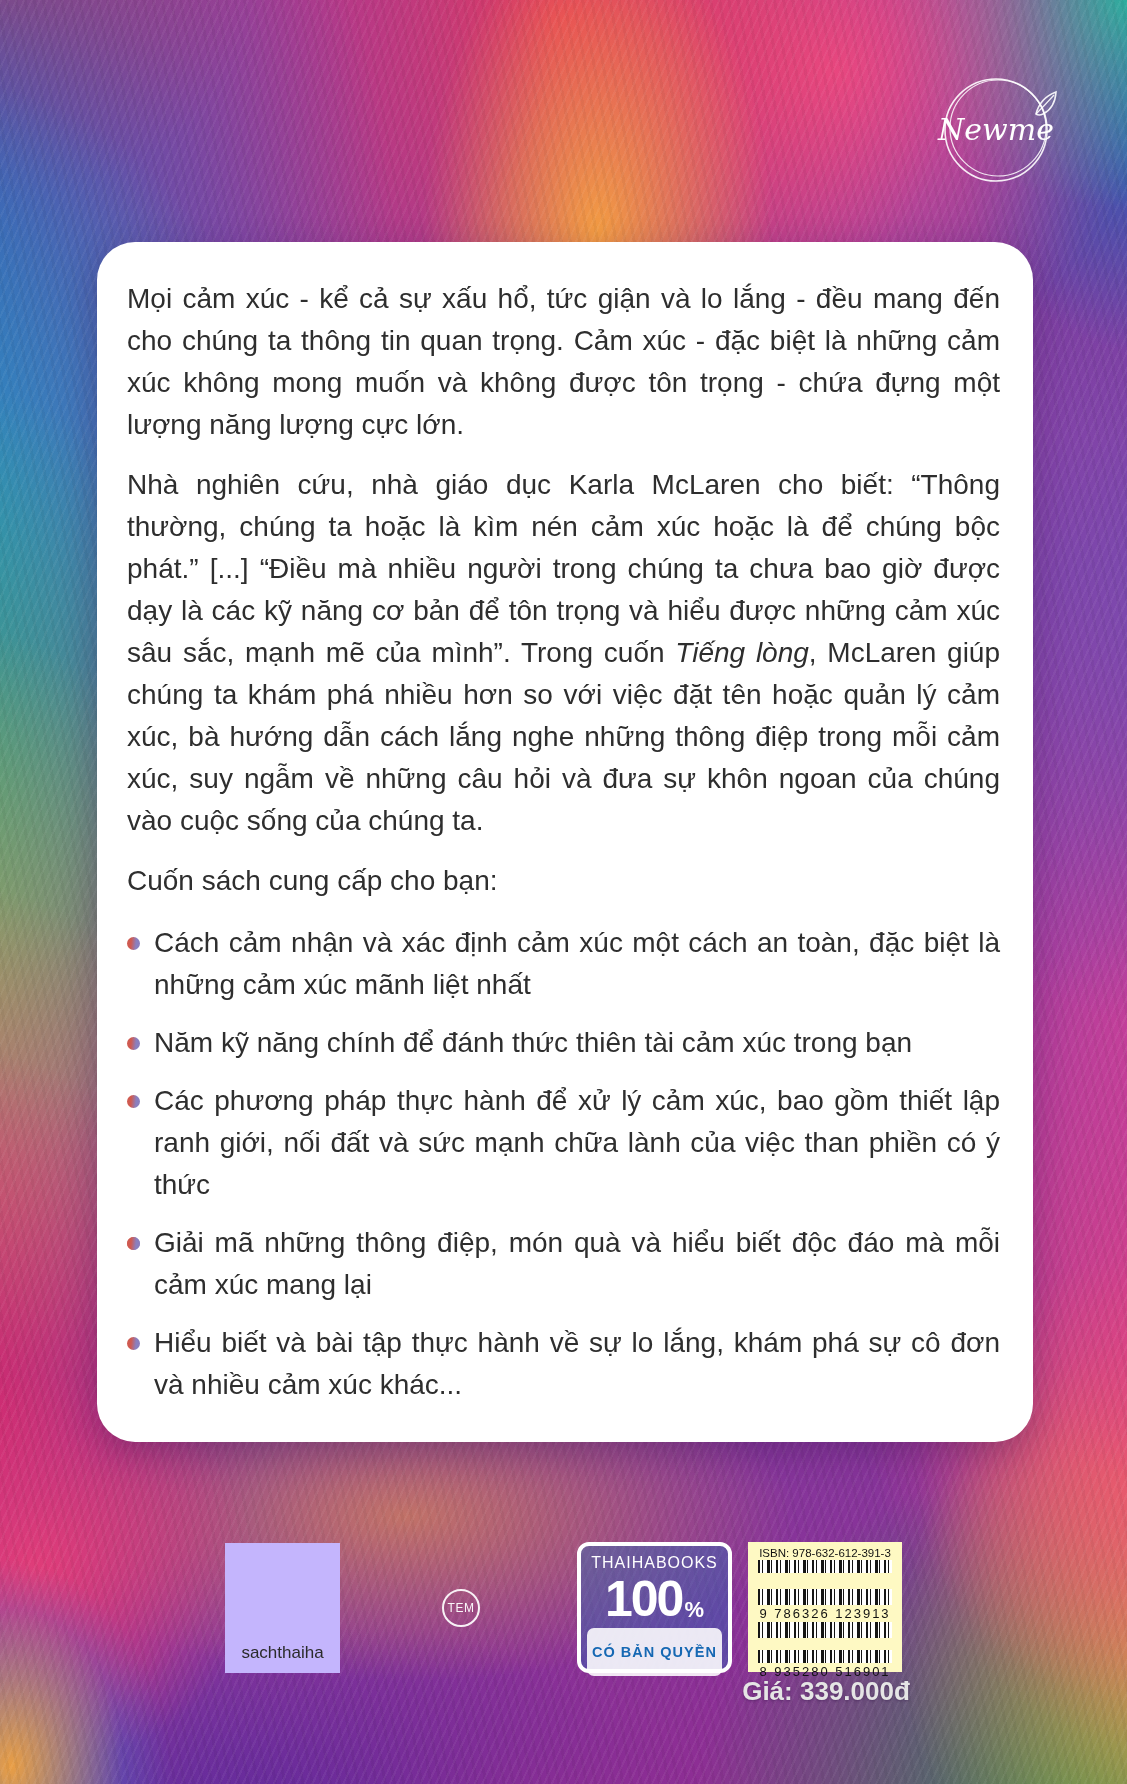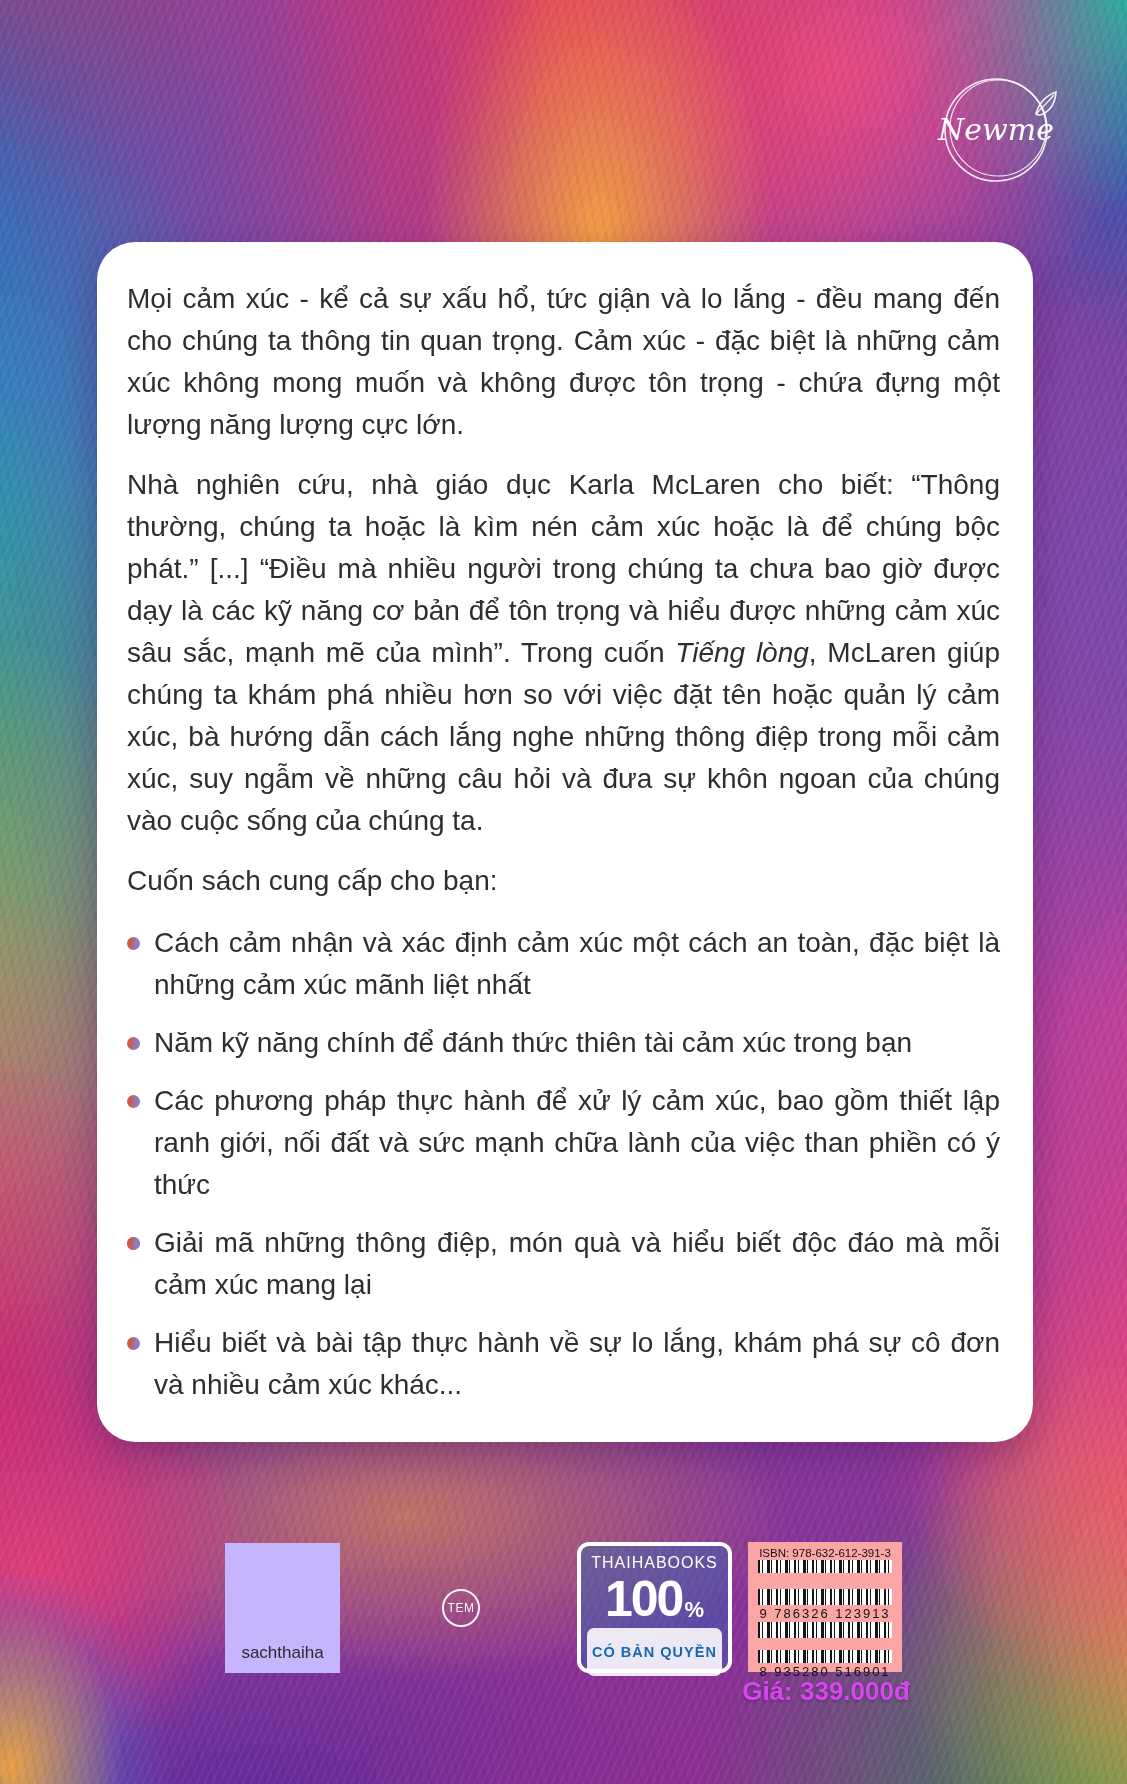--- a/index.html
+++ b/index.html
@@ -108,36 +108,36 @@
   .badge .b2 .big{font-size:50px;font-weight:bold;letter-spacing:-2px;}
   .badge .b2 .pct{font-size:22px;font-weight:bold;margin:0 0 3px 2px;}
   .badge .b3{
     margin-top:4px;align-self:stretch;text-align:center;
     background:rgba(255,255,255,.88);color:#1668b3;
     border-radius:7px;font-size:14.5px;font-weight:bold;letter-spacing:1px;
     padding:16px 2px;
   }
   .bclabel{
     position:absolute;left:748px;top:1542px;width:154px;height:130px;
-    box-sizing:border-box;background:#fca5a5;color:#111;
+    box-sizing:border-box;background:#fef9c3;color:#111;
     padding:5px 8px 4px;text-align:center;
   }
   .bclabel .isbn{font-size:11.5px;letter-spacing:0;white-space:nowrap;}
   .bars{
     height:13px;margin:1px 2px 0;
     background:repeating-linear-gradient(90deg,
       #151515 0 2px,#fff 2px 4px,#151515 4px 5px,#fff 5px 9px,
       #151515 9px 12px,#fff 12px 13px,#151515 13px 14px,#fff 14px 18px);
   }
   .bars.tall{height:16px;}
   .gap1{height:15px;} .gap2{height:11px;}
   .digits{font-size:13px;letter-spacing:2px;white-space:nowrap;margin-top:1px;}
   .price{
     position:absolute;left:736px;top:1676px;width:180px;
-    text-align:center;color:#d946ef;font-size:26px;font-weight:bold;
+    text-align:center;color:#e5e5e5;font-size:26px;font-weight:bold;
     text-shadow:0 1px 3px rgba(40,10,60,.4);
   }
 </style>
 </head>
 <body>
 
 <div class="page">
   <div class="bg"></div>
 
   <div class="newme">

